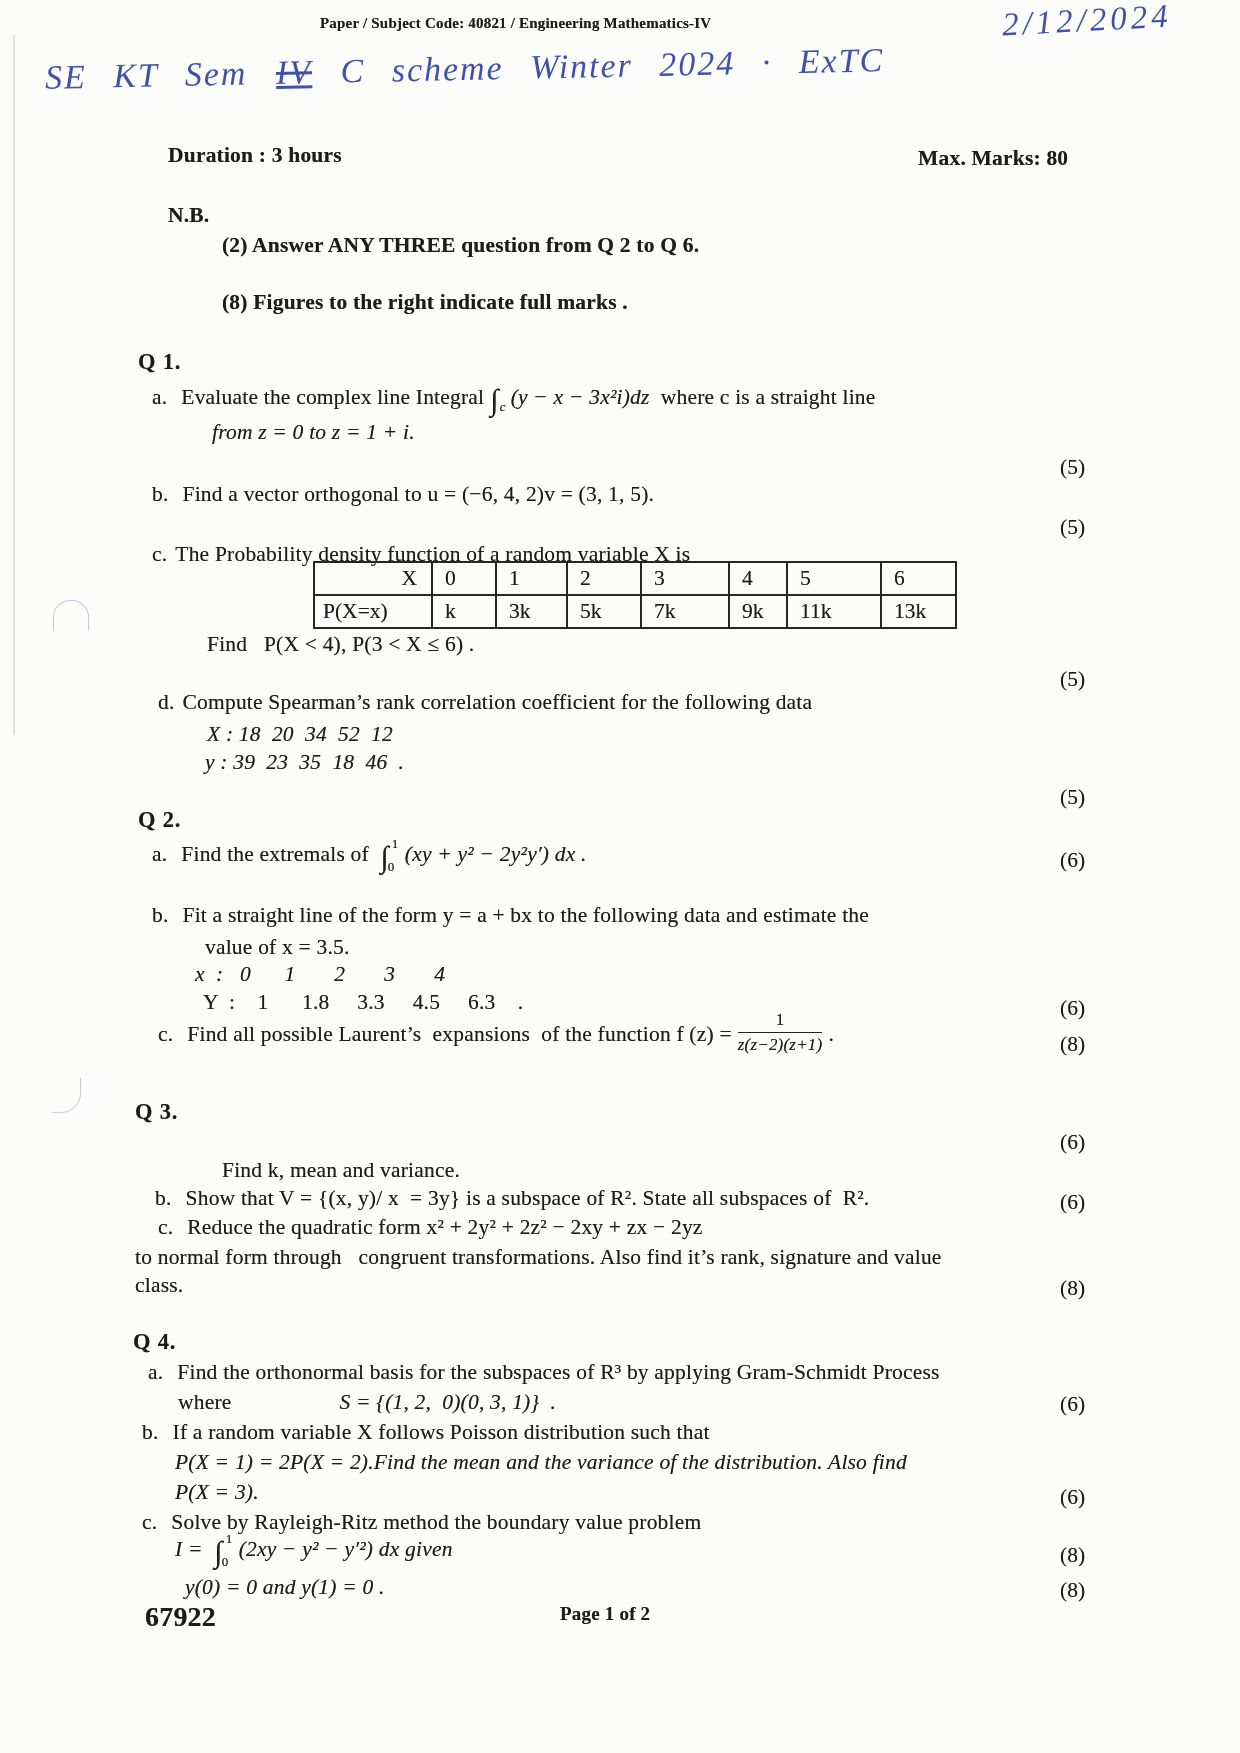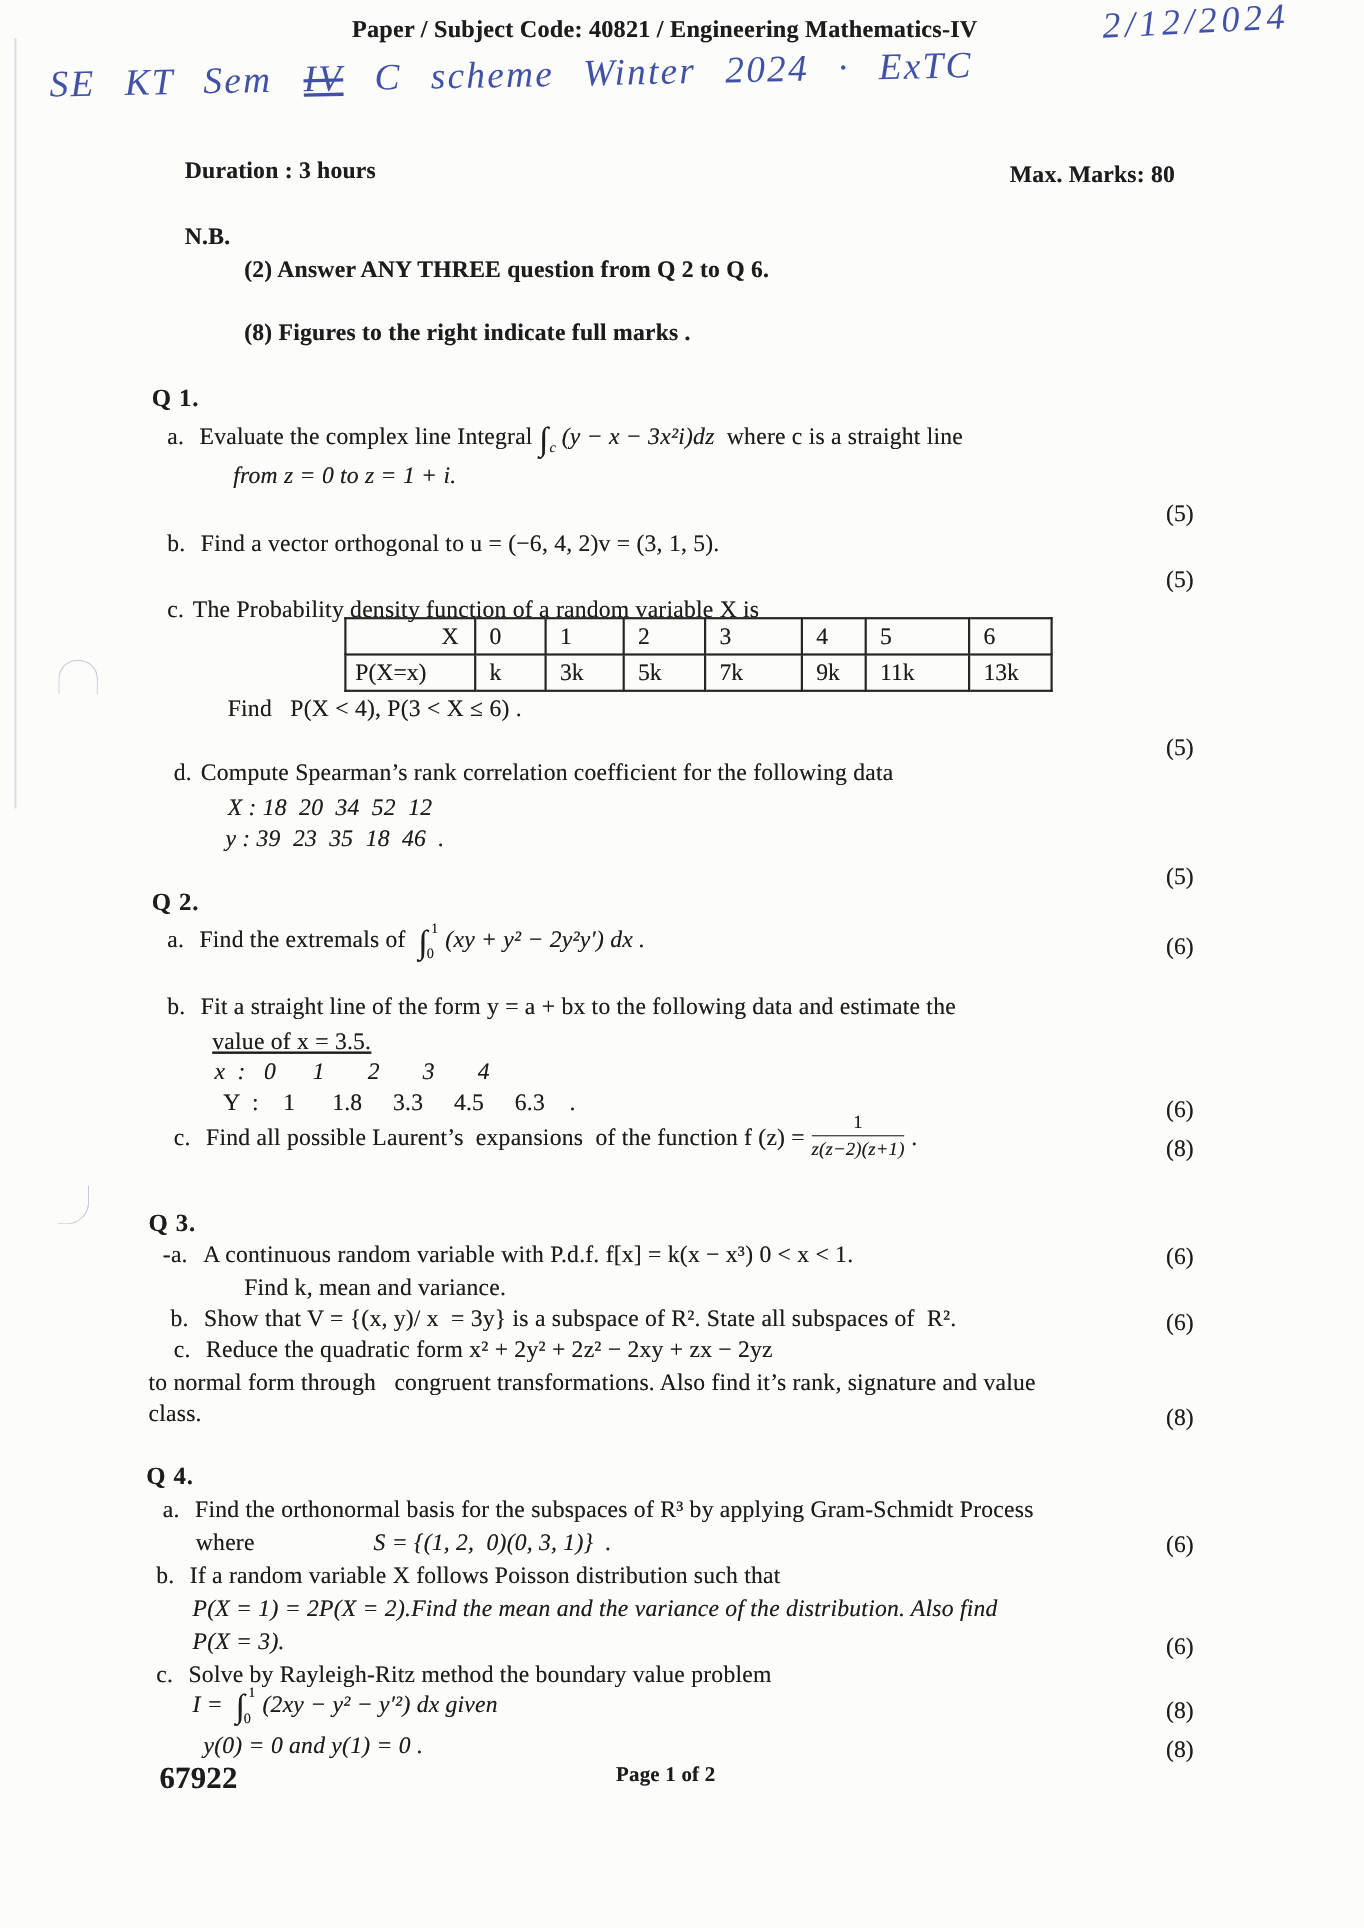--- a/index.html
+++ b/index.html
@@ -9,21 +9,21 @@
     margin:0 auto;
     background:#fcfcfa;
     font-family:"Liberation Serif","DejaVu Serif",serif;
     color:#1c1c1c;
     overflow:hidden;
     text-shadow:0 0 .5px rgba(25,25,25,.55);
   }
   .line{position:absolute;white-space:pre;font-size:21.5px;line-height:1.2;letter-spacing:.2px;}
   .bold{font-weight:bold;}
   .qhead{font-weight:bold;font-size:22.5px;letter-spacing:.8px;}
-  .title{font-weight:bold;font-size:22px;letter-spacing:.2px;}
+  .title{font-weight:bold;font-size:15px;letter-spacing:.2px;}
   .marks{position:absolute;left:1060px;font-size:21.5px;white-space:pre;}
   .ital{font-style:italic;}
   .lbl{display:inline-block;margin-right:14px;}
   .flexline{display:flex;align-items:center;}
   
   .hw{position:absolute;color:#4051a6;font-style:italic;text-shadow:none;white-space:pre;}
   .hw-date{left:1002px;top:2px;font-size:33px;letter-spacing:4px;transform:rotate(-3deg);}
   .hw-note{left:45px;top:50px;font-size:34px;letter-spacing:2px;word-spacing:16px;transform:rotate(-1.2deg);}
   .hw-iv{text-decoration:underline line-through;padding:0 2px;}
   
@@ -138,36 +138,35 @@
   <div class="line flexline" style="left:152px;top:838px;">
     <span class="lbl">a.</span>
     <span>Find the extremals of </span>
     <span class="int">∫</span>
     <span class="int-bounds"><span class="b-sup">1</span><span class="b-sub">0</span></span>
     <span class="ital">(xy + y² − 2y²y′) dx .</span>
   </div>
   <div class="marks" style="top:848px;">(6)</div>
 
   <div class="line" style="left:152px;top:903px;"><span class="lbl">b.</span><span>Fit a straight line of the form y = a + bx to the following data and estimate the</span></div>
-  <div class="line" style="left:193px;top:935px;text-decoration:underline;">value of x = 3.5.</div>
+  <div class="line" style="left:205px;top:935px;">value of x = 3.5.</div>
   <div class="line ital" style="left:195px;top:962px;">x  :   0      1       2       3       4</div>
   <div class="line" style="left:203px;top:990px;">Y  :    1      1.8     3.3     4.5     6.3    .</div>
   <div class="marks" style="top:996px;">(6)</div>
 
   <div class="line flexline" style="left:158px;top:1012px;">
     <span class="lbl">c.</span>
     <span>Find all possible Laurent’s  expansions  of the function f (z) =</span>
     <span class="frac"><span class="num">1</span><span class="den ital">z(z−2)(z+1)</span></span>
     <span>.</span>
   </div>
   <div class="marks" style="top:1032px;">(8)</div>
 
   <div class="line qhead" style="left:135px;top:1098px;">Q 3.</div>
 
-  <div class="line" style="left:148px;top:1128px;"><span class="lbl">-a.</span><span>A continuous random variable with P.d.f. f[x] = k(x − x³) 0 &lt; x &lt; 1.</span></div>
   <div class="marks" style="top:1130px;">(6)</div>
   <div class="line" style="left:222px;top:1158px;">Find k, mean and variance.</div>
 
   <div class="line" style="left:155px;top:1186px;"><span class="lbl">b.</span><span>Show that V = {(x, y)/ x  = 3y} is a subspace of R². State all subspaces of  R².</span></div>
   <div class="marks" style="top:1190px;">(6)</div>
 
   <div class="line" style="left:158px;top:1215px;"><span class="lbl">c.</span><span>Reduce the quadratic form x² + 2y² + 2z² − 2xy + zx − 2yz</span></div>
   <div class="line" style="left:135px;top:1245px;">to normal form through   congruent transformations. Also find it’s rank, signature and value</div>
   <div class="line" style="left:135px;top:1273px;">class.</div>
   <div class="marks" style="top:1276px;">(8)</div>

